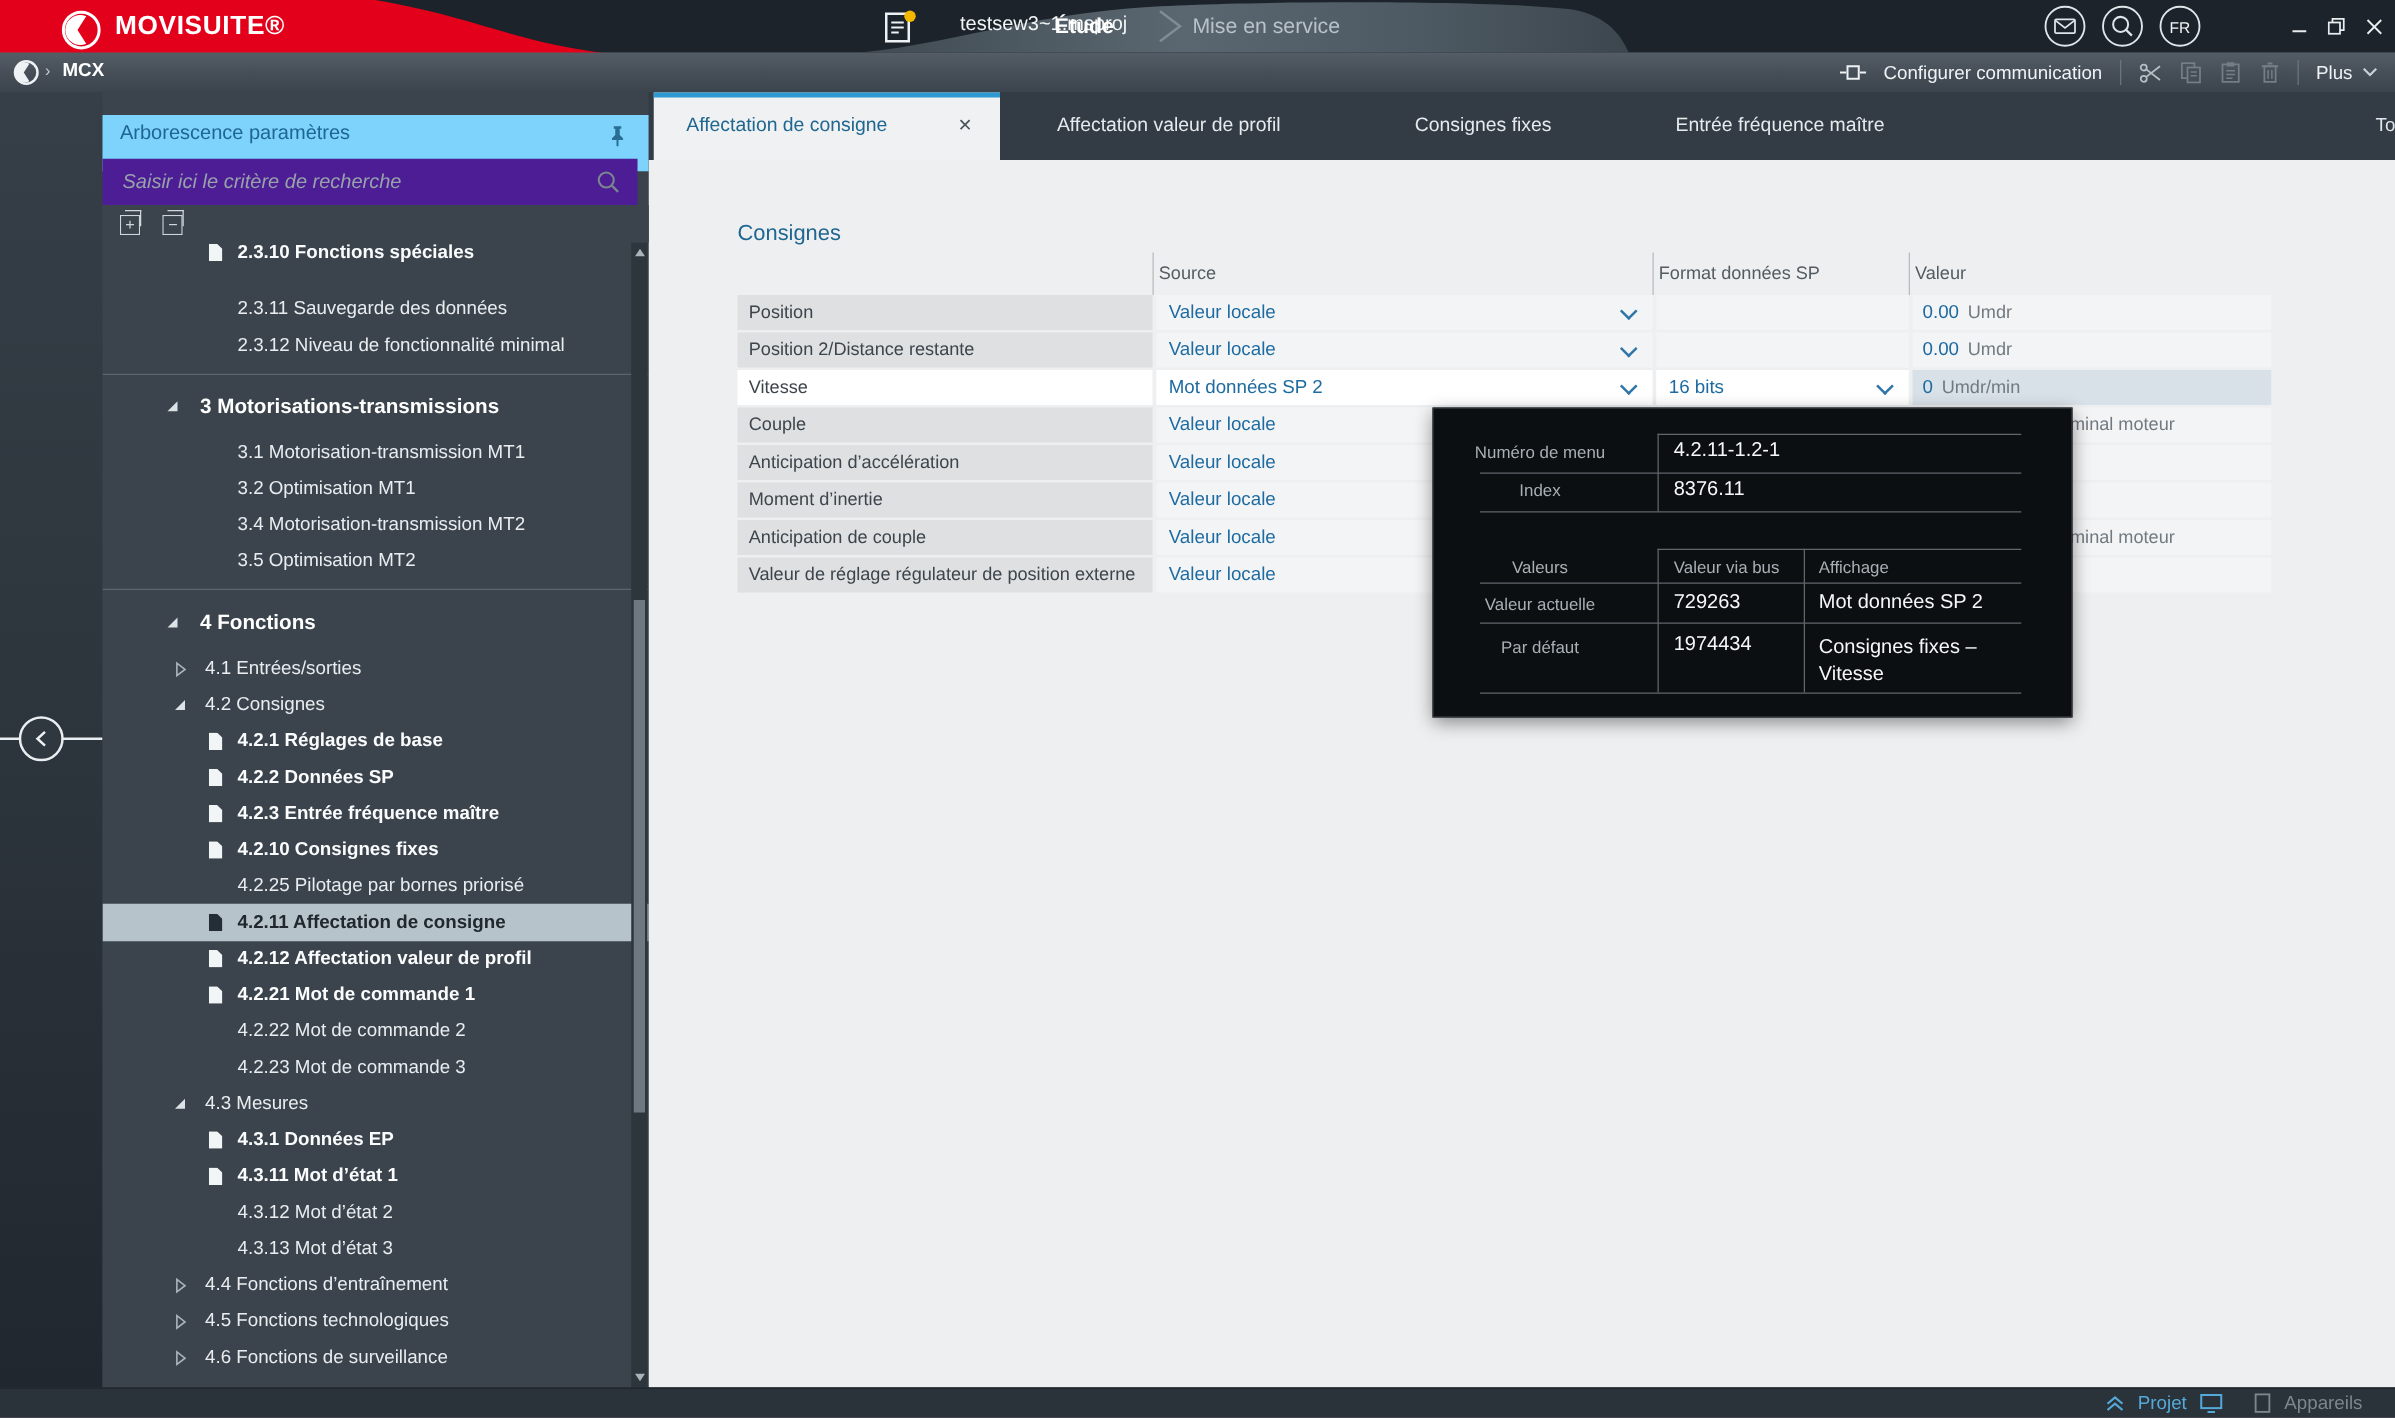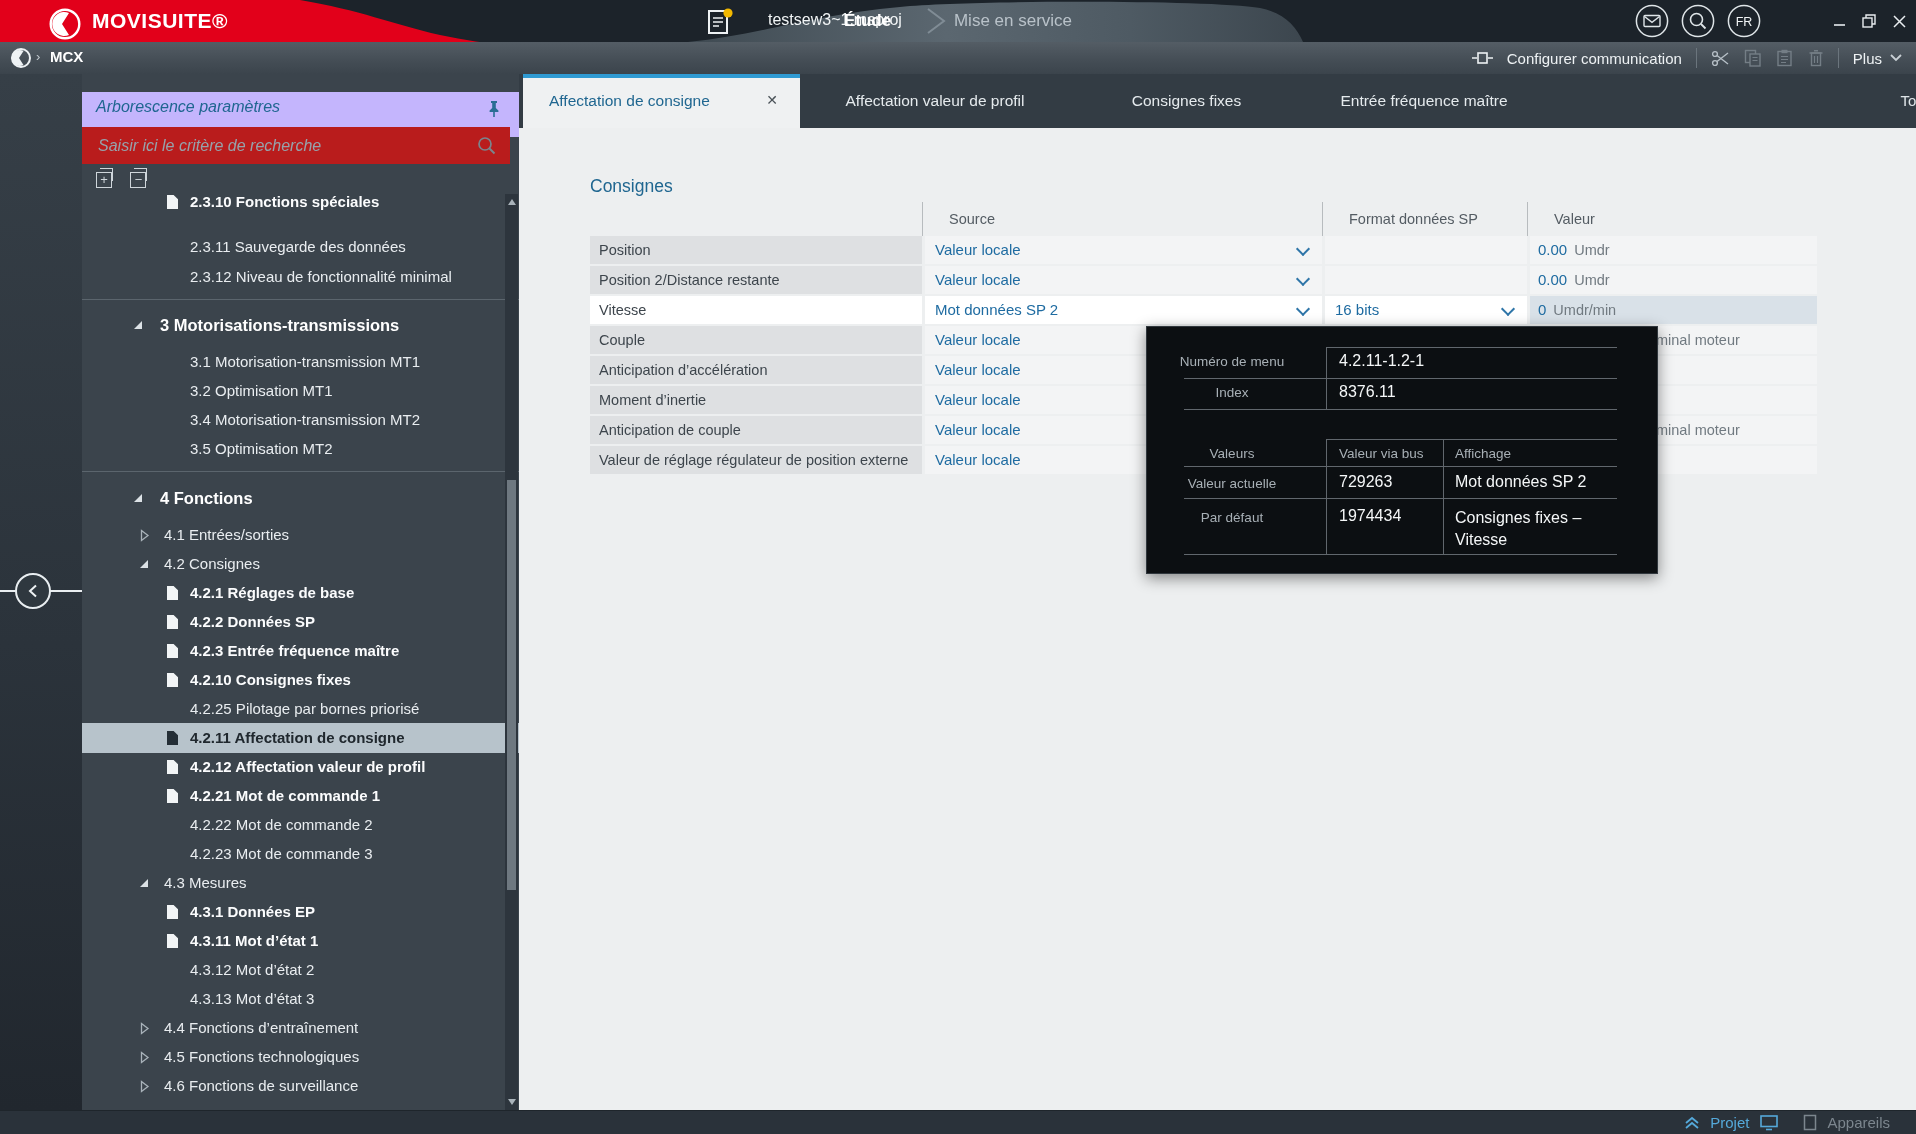--- a/index.html
+++ b/index.html
@@ -30,24 +30,24 @@
 
   
   .leftrail{position:absolute;left:0;top:74px;width:82px;height:1036px;
             background:linear-gradient(180deg,#363f47 0%,#2b333b 55%,#21272e 100%);}
   .rail-line{position:absolute;left:0;top:516px;width:82px;height:2px;background:#e9eef1;}
   .collapse-btn{position:absolute;left:15px;top:499px;width:32px;height:32px;border:2px solid #e9eef1;border-radius:50%;
                 background:#2f383f;display:flex;align-items:center;justify-content:center;}
 
   
   .sidebar{position:absolute;left:82px;top:74px;width:437px;height:1036px;background:#3b444c;}
-  .sb-head{position:absolute;left:0;top:18px;width:437px;height:45px;background:#c4b5fd;font-style:italic;}
+  .sb-head{position:absolute;left:0;top:18px;width:437px;height:45px;background:#7dd3fc;}
   .sb-title{position:absolute;left:14px;top:6px;font-size:16px;color:#1f6690;}
   .sb-pin{position:absolute;right:16px;top:7px;}
-  .sb-search{position:absolute;left:0;top:53px;width:428px;height:37px;background:#b91c1c;}
+  .sb-search{position:absolute;left:0;top:53px;width:428px;height:37px;background:#4c1d95;}
   .sb-search input{position:absolute;left:14px;top:4px;width:370px;height:28px;background:transparent;border:none;outline:none;
                    font-family:inherit;font-size:16px;font-style:italic;color:#d7dde1;}
   .sb-search input::placeholder{color:#97a2ab;opacity:1;}
   .sb-tools{position:absolute;left:0;top:90px;width:437px;height:30px;background:#3b444c;z-index:3;}
   .sqico{position:relative;display:inline-block;width:14px;height:14px;border:1.6px solid #cfd6db;background:#3b444c;
          margin-left:14px;vertical-align:middle;margin-top:8px;}
   .sqico::before{content:"";position:absolute;left:3px;top:-5px;width:12px;height:12px;
                  border-top:1.6px solid #cfd6db;border-right:1.6px solid #cfd6db;}
   .sqico span{position:absolute;left:0;top:0;width:14px;height:14px;line-height:13px;text-align:center;
               font-size:13px;color:#cfd6db;background:#3b444c;}
@@ -83,21 +83,21 @@
   .tab-close{position:absolute;right:22px;top:14px;font-size:14px;color:#4a5258;}
   .tab{position:absolute;top:0;height:54px;line-height:54px;text-align:center;font-size:15.5px;color:#e5eaed;}
   .alltabs{position:absolute;right:16px;top:0;height:54px;line-height:54px;font-size:15px;color:#dfe5e8;
            display:flex;align-items:center;gap:0;}
 
   
   .page{position:absolute;left:0;top:54px;width:1397px;height:982px;background:#edeff0;}
   .page-title{position:absolute;left:71px;top:48px;font-size:17.5px;color:#1f6690;}
   .ptable{position:absolute;left:71px;top:74px;width:1227px;}
   .thead{display:flex;height:34px;line-height:34px;font-size:14.5px;color:#545c63;}
-  .th{box-sizing:border-box;padding-left:26px;border-left:1px solid #b7bbbe;}
+  .th{box-sizing:border-box;padding-left:4px;border-left:1px solid #b7bbbe;}
   .th.first{border-left:none;padding-left:0;}
   .prow{display:flex;height:28px;line-height:28px;margin-bottom:2px;font-size:14.5px;}
   .cell{box-sizing:border-box;position:relative;}
   .c-label{width:332px;background:#dee0e2;color:#3d454c;padding-left:9px;}
   .c-src{width:397px;margin-left:3px;background:#f3f4f5;color:#1e6ba1;font-size:15px;padding-left:10px;}
   .c-fmt{width:202px;margin-left:3px;background:#f3f4f5;color:#1e6ba1;font-size:15px;padding-left:10px;}
   .c-val{width:287px;margin-left:3px;background:#f3f4f5;padding-left:8px;}
   .c-val .v{color:#1e6ba1;font-size:15px;}
   .c-val .u{color:#717a81;margin-left:7px;}
   .c-val .frag{color:#717a81;padding-left:118px;}

